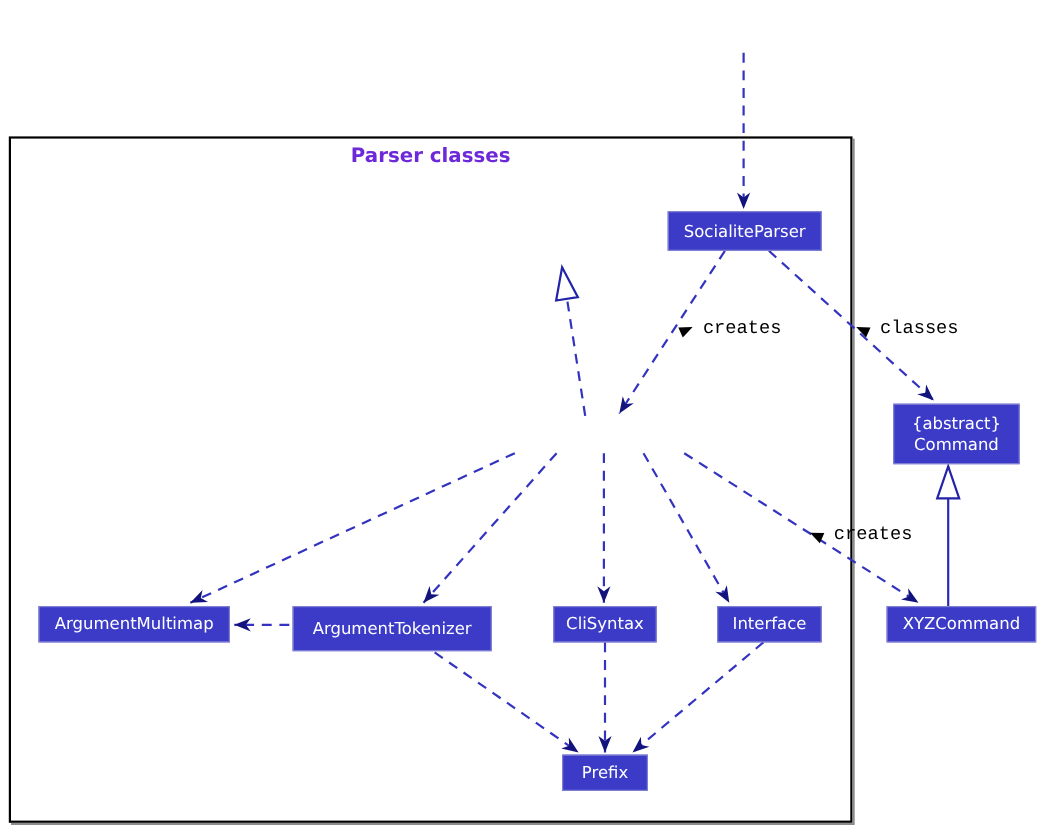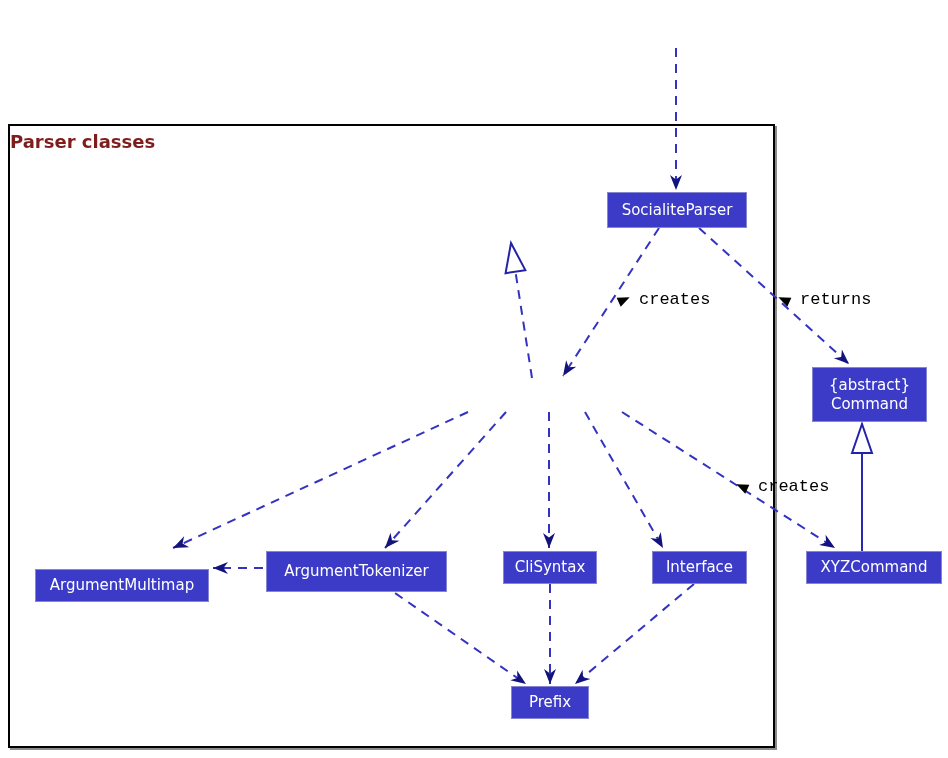--- a/index.html
+++ b/index.html
@@ -1,22 +1,22 @@
 <!DOCTYPE html>
 <html><head>
 <meta charset="utf-8">
 <style>
   html,body{margin:0;padding:0;background:#ffffff;}
   body{font-family:"DejaVu Sans","Liberation Sans",sans-serif;}
   .stage{position:relative;width:948px;height:758px;background:#ffffff;overflow:hidden;}
 
   .frame{position:absolute;left:8px;top:124px;width:763px;height:620px;
          border:2px solid #000000;box-shadow:2px 2px 0 rgba(0,0,0,0.45);z-index:0;background:transparent;}
-  .frame-title{position:absolute;top:5px;left:0;width:100%;
-         font-size:18px;font-weight:bold;color:#7f1d1d;}
+  .frame-title{position:absolute;top:5px;left:0;width:100%;text-align:center;
+         font-size:18px;font-weight:bold;color:#6d28d9;}
 
   svg.edges{position:absolute;left:0;top:0;width:948px;height:758px;z-index:1;}
   .dashed{stroke:#3333C0;stroke-width:2;stroke-dasharray:9 7;fill:none;}
   .solid{stroke:#2A2AB0;stroke-width:2;fill:none;}
 
   .class-box{position:absolute;background:#3B3BC8;border:1px solid #8585D2;color:#ffffff;
          display:flex;flex-direction:column;align-items:center;justify-content:center;
          font-size:15px;line-height:1.25;box-sizing:border-box;text-align:center;z-index:2;
          white-space:nowrap;}
   .class-box.italic span{font-style:italic;}
@@ -66,21 +66,21 @@
   <div class="class-box" style="left:607px;top:192px;width:140px;height:36px;">
     <span>SocialiteParser</span>
   </div>
 
 
   <div class="class-box" style="left:812px;top:367px;width:115px;height:55px;">
     <span>{abstract}</span>
     <span>Command</span>
   </div>
 
-  <div class="class-box" style="left:35px;top:551px;width:174px;height:33px;margin-top:18px;">
+  <div class="class-box" style="left:35px;top:551px;width:174px;height:33px;">
     <span>ArgumentMultimap</span>
   </div>
 
   <div class="class-box" style="left:266px;top:551px;width:181px;height:41px;">
     <span>ArgumentTokenizer</span>
   </div>
 
   <div class="class-box" style="left:503px;top:551px;width:94px;height:33px;">
     <span>CliSyntax</span>
   </div>
@@ -101,21 +101,21 @@
     <svg class="tri-ne" width="15" height="15">
       <polygon points="2,3 14,8 2,13" fill="#000000"></polygon>
     </svg>
     <span>creates</span>
   </div>
 
   <div class="edge-label" style="left:777px;top:290px;">
     <svg class="tri-nw" width="15" height="15">
       <polygon points="13,3 1,8 13,13" fill="#000000"></polygon>
     </svg>
-    <span>returns</span>
+    <span>classes</span>
   </div>
 
   <div class="edge-label" style="left:735px;top:477px;">
     <svg class="tri-nw" width="15" height="15">
       <polygon points="13,3 1,8 13,13" fill="#000000"></polygon>
     </svg>
     <span>creates</span>
   </div>
 
 </div>

